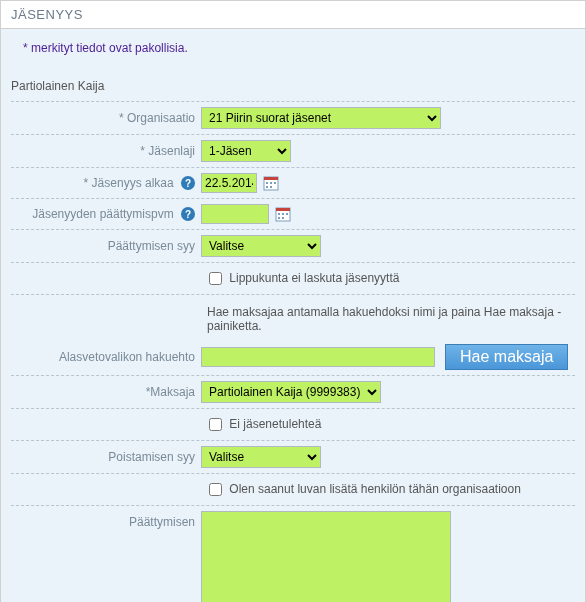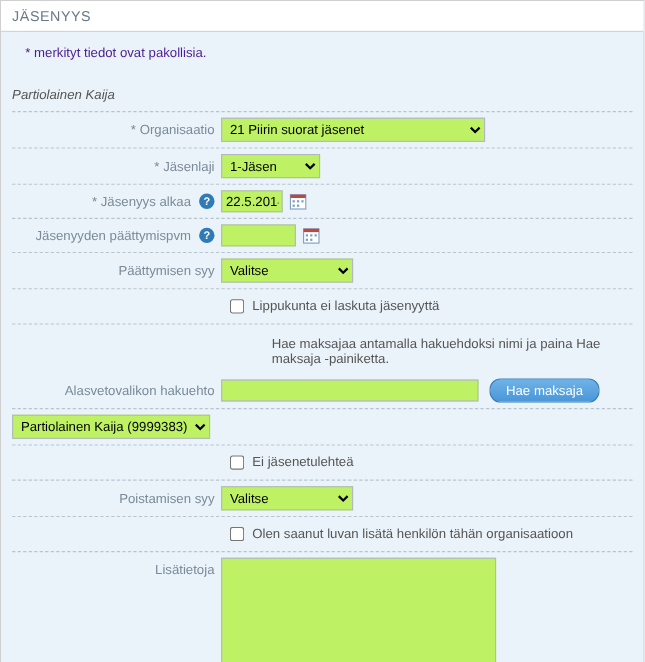--- a/index.html
+++ b/index.html
@@ -42,21 +42,20 @@
     width: 190px;
     text-align: right;
     color: #7a8a99;
     font-size: 12px;
     padding-right: 6px;
     flex-shrink: 0;
   }
   .value {
     color: #555;
     font-size: 12px;
-    font-style: italic;
   }
   select, input[type="text"], textarea {
     font-family: Arial, sans-serif;
     font-size: 12px;
     border: 1px solid #b0b8c0;
     padding: 2px 3px;
     background: #bef264;
   }
   select { height: 22px; }
   input[type="text"] { height: 20px; }
@@ -86,31 +85,30 @@
     padding-top: 4px;
     padding-bottom: 4px;
     color: #555;
     font-size: 12px;
   }
   .checkbox-row input { vertical-align: middle; margin-right: 4px; }
   .info-text {
     padding: 8px 10px 8px 206px;
     color: #555;
     font-size: 12px;
-    margin-left: 40px;
   }
   .btn {
     background: linear-gradient(#6fb3e8, #4a96d8);
     color: #fff;
     border: 1px solid #3a7fb8;
     padding: 3px 14px;
-    font-size: 12px;
+    font-size: 16px;
     font-family: Arial, sans-serif;
     cursor: pointer;
-    border-radius: 10px;
+    border-radius: 0;
   }
   textarea {
     width: 250px;
     height: 115px;
     resize: none;
   }
   .textarea-row { align-items: flex-start; }
   .textarea-row .label { padding-top: 4px; }
 </style>
 </head>
@@ -202,20 +200,21 @@
   <div class="info-text">Hae maksajaa antamalla hakuehdoksi nimi ja paina Hae maksaja -painiketta.</div>
 
   <div class="form-row">
     <div class="label">Alasvetovalikon hakuehto</div>
     <input type="text" style="width: 234px;" value="">
     <button class="btn" style="margin-left:10px">Hae maksaja</button>
   </div>
   <div class="divider"></div>
 
   <div class="form-row">
+    <div class="label">*Maksaja</div>
     <select style="width:180px">
       <option>Partiolainen Kaija (9999383)</option>
     </select>
   </div>
   <div class="divider"></div>
 
   <div class="checkbox-row">
     <input type="checkbox" style="">
     <span>Ei jäsenetulehteä</span>
   </div>
@@ -229,17 +228,17 @@
   </div>
   <div class="divider"></div>
 
   <div class="checkbox-row">
     <input type="checkbox" style="">
     <span>Olen saanut luvan lisätä henkilön tähän organisaatioon</span>
   </div>
   <div class="divider"></div>
 
   <div class="form-row textarea-row">
-    <div class="label">Lisätietoja</div>
+    <div class="label">Päättymisen</div>
     <textarea style=""></textarea>
   </div>
 
 </div>
 
 </body></html>

